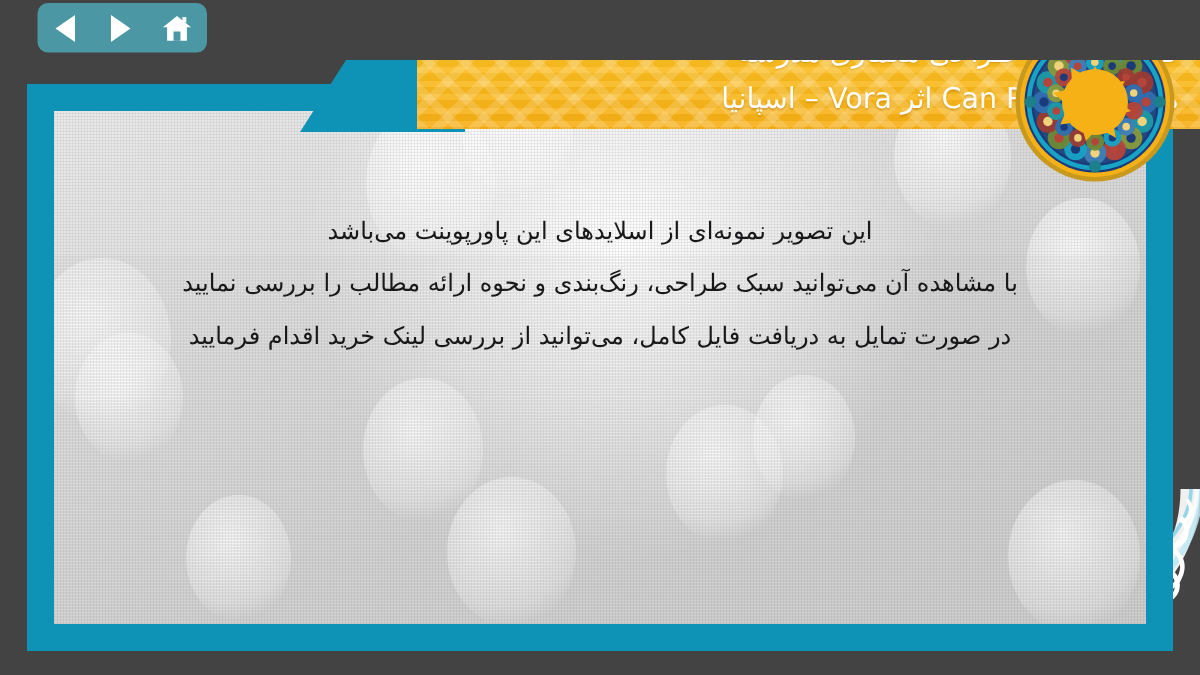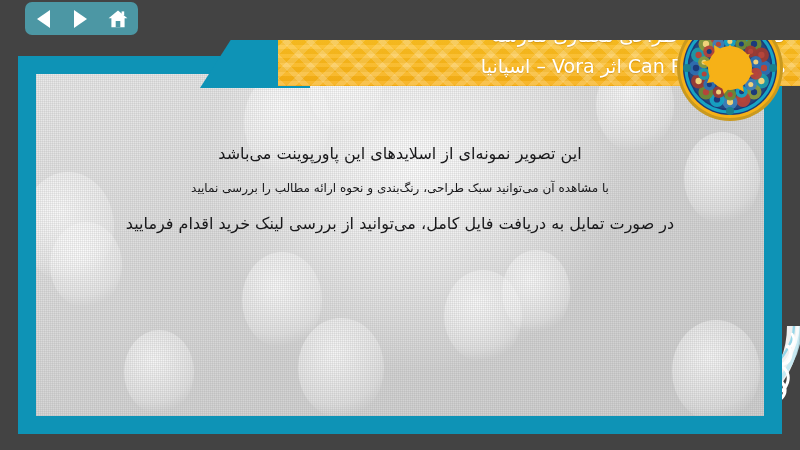--- a/index.html
+++ b/index.html
@@ -194,21 +194,21 @@
     <div class="bokeh" style="left:466px;  top:176px; width:68px;  height:84px;"></div>
     <div class="bokeh" style="left:560px;  top:-16px; width:78px;  height:94px;"></div>
     <div class="bokeh" style="left:648px;  top:58px;  width:76px;  height:92px;"></div>
     <div class="bokeh" style="left:636px;  top:246px; width:88px;  height:102px;"></div>
     <div class="bokeh" style="left:88px;   top:256px; width:70px;  height:84px;"></div>
 
     <div id="texture"></div>
 
     <div id="bodytext">
       <div style="font-size: 16px;">این تصویر نمونه‌ای از اسلایدهای این پاورپوینت می‌باشد</div>
-      <div style="font-size: 12px;">با مشاهده آن می‌توانید سبک طراحی، رنگ‌بندی و نحوه ارائه مطالب را بررسی نمایید</div>
+      <div style="font-size: 16px;">با مشاهده آن می‌توانید سبک طراحی، رنگ‌بندی و نحوه ارائه مطالب را بررسی نمایید</div>
       <div style="font-size: 16px;">در صورت تمایل به دریافت فایل کامل، می‌توانید از بررسی لینک خرید اقدام فرمایید</div>
     </div>
   </div>
 
   <svg class="corner" id="c-tl" width="126" height="104" viewBox="0 0 126 104">
     <defs>
       <g id="filig">
         <path d="M0,104 C0,46 46,0 126,0 L126,13 C56,13 13,50 13,104 Z" fill="#ffffff" opacity=".92"></path>
         <path d="M0,104 C0,52 52,6 126,6" stroke="#bfe7f2" stroke-width="4" fill="none" opacity=".85"></path>
         <path d="M2,104 C2,60 60,16 126,16" stroke="#ffffff" stroke-width="3" fill="none" opacity=".75"></path>

